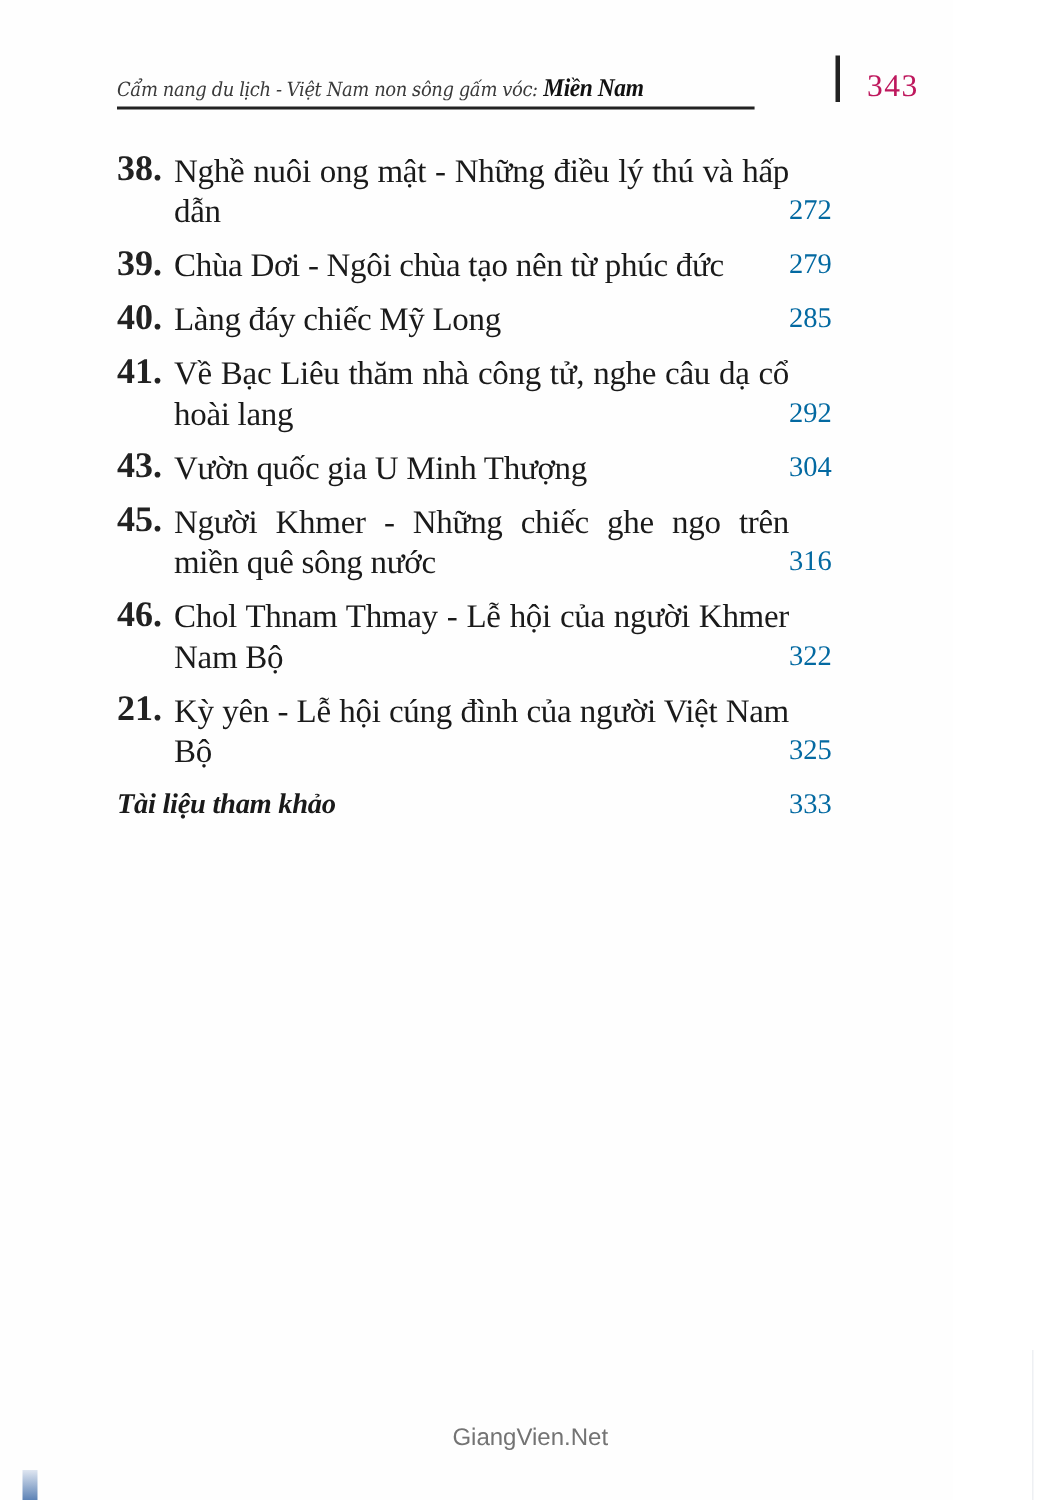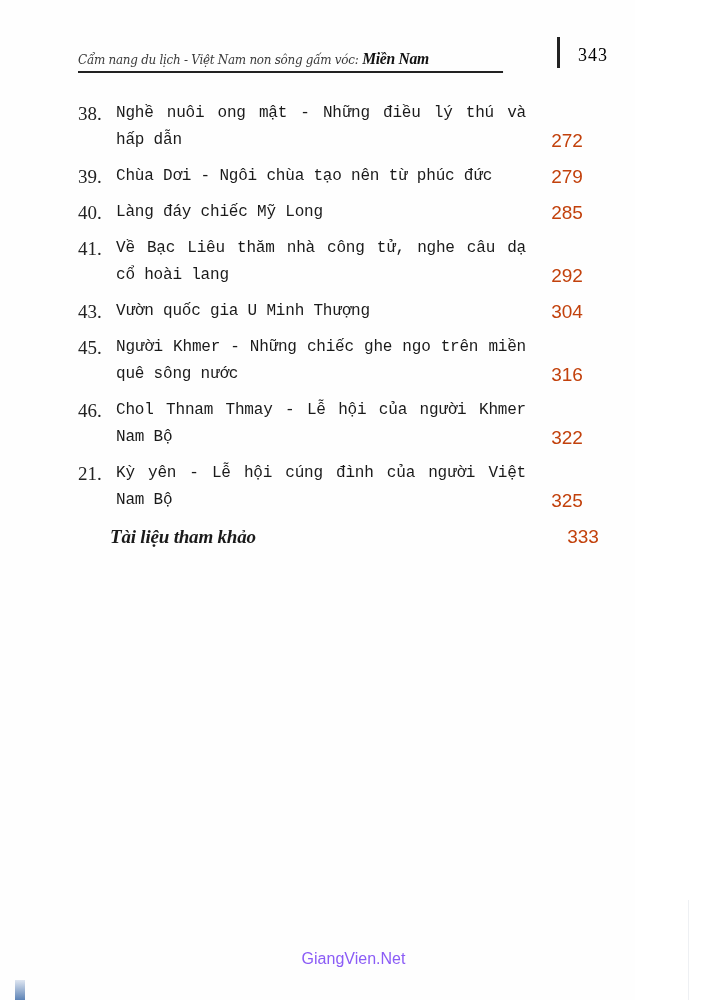--- a/index.html
+++ b/index.html
@@ -58,86 +58,86 @@
       top: 37px;
       width: 3px;
       height: 31px;
       background: #222;
     }
     .folio {
       position: absolute;
       left: 578px;
       top: 45px;
       font-family: "Liberation Serif", serif;
-      font-size: 18px;
-      color: #000000;
+      font-size: 21px;
+      color: #be185d;
       letter-spacing: 1px;
     }
 
     
     .toc {
       position: absolute;
       left: 78px;
       top: 100px;
       width: 530px;
     }
     .toc-entry {
       position: relative;
       display: flex;
       align-items: flex-end;
       margin-bottom: 9px;
     }
     .toc-num {
       width: 38px;
       flex: 0 0 38px;
       font-family: "Liberation Serif", serif;
-      font-size: 19px;
+      font-size: 24px;
       line-height: 27px;
       align-self: flex-start;
       color: #222;
+      font-weight: bold;
     }
     .toc-title {
       flex: 0 0 410px;
       width: 410px;
-      font-family: Liberation Mono, monospace;
-      font-size: 16px;
+      font-family: Liberation Serif, serif;
+      font-size: 22px;
       line-height: 27px;
       text-align: justify;
       text-align-last: left;
       color: #1a1a1a;
       letter-spacing: -0.2px;
     }
     .toc-page {
       flex: 1 1 auto;
-      text-align: center;
-      font-family: Liberation Sans, sans-serif;
+      text-align: left;
+      font-family: Liberation Serif, serif;
       font-size: 19px;
       line-height: 27px;
-      color: #c2410c;
+      color: #0369a1;
     }
     .toc-entry.ref .toc-title {
       flex: 0 0 448px;
       width: 448px;
       font-style: italic;
       font-weight: bold;
       font-family: "Liberation Serif", serif;
       font-size: 19px;
-      margin-left: 32px;
     }
 
     
     .watermark {
       position: absolute;
       left: 0;
       width: 707px;
       top: 950px;
       text-align: center;
       font-family: "Liberation Sans", sans-serif;
       font-size: 16px;
-      color: #8b5cf6;
+      color: #737373;
     }
 
     
     .scan-mark-left {
       position: absolute;
       left: 15px;
       top: 980px;
       width: 10px;
       height: 20px;
       background: linear-gradient(to bottom, #dfe6f1, #5d83b6);

